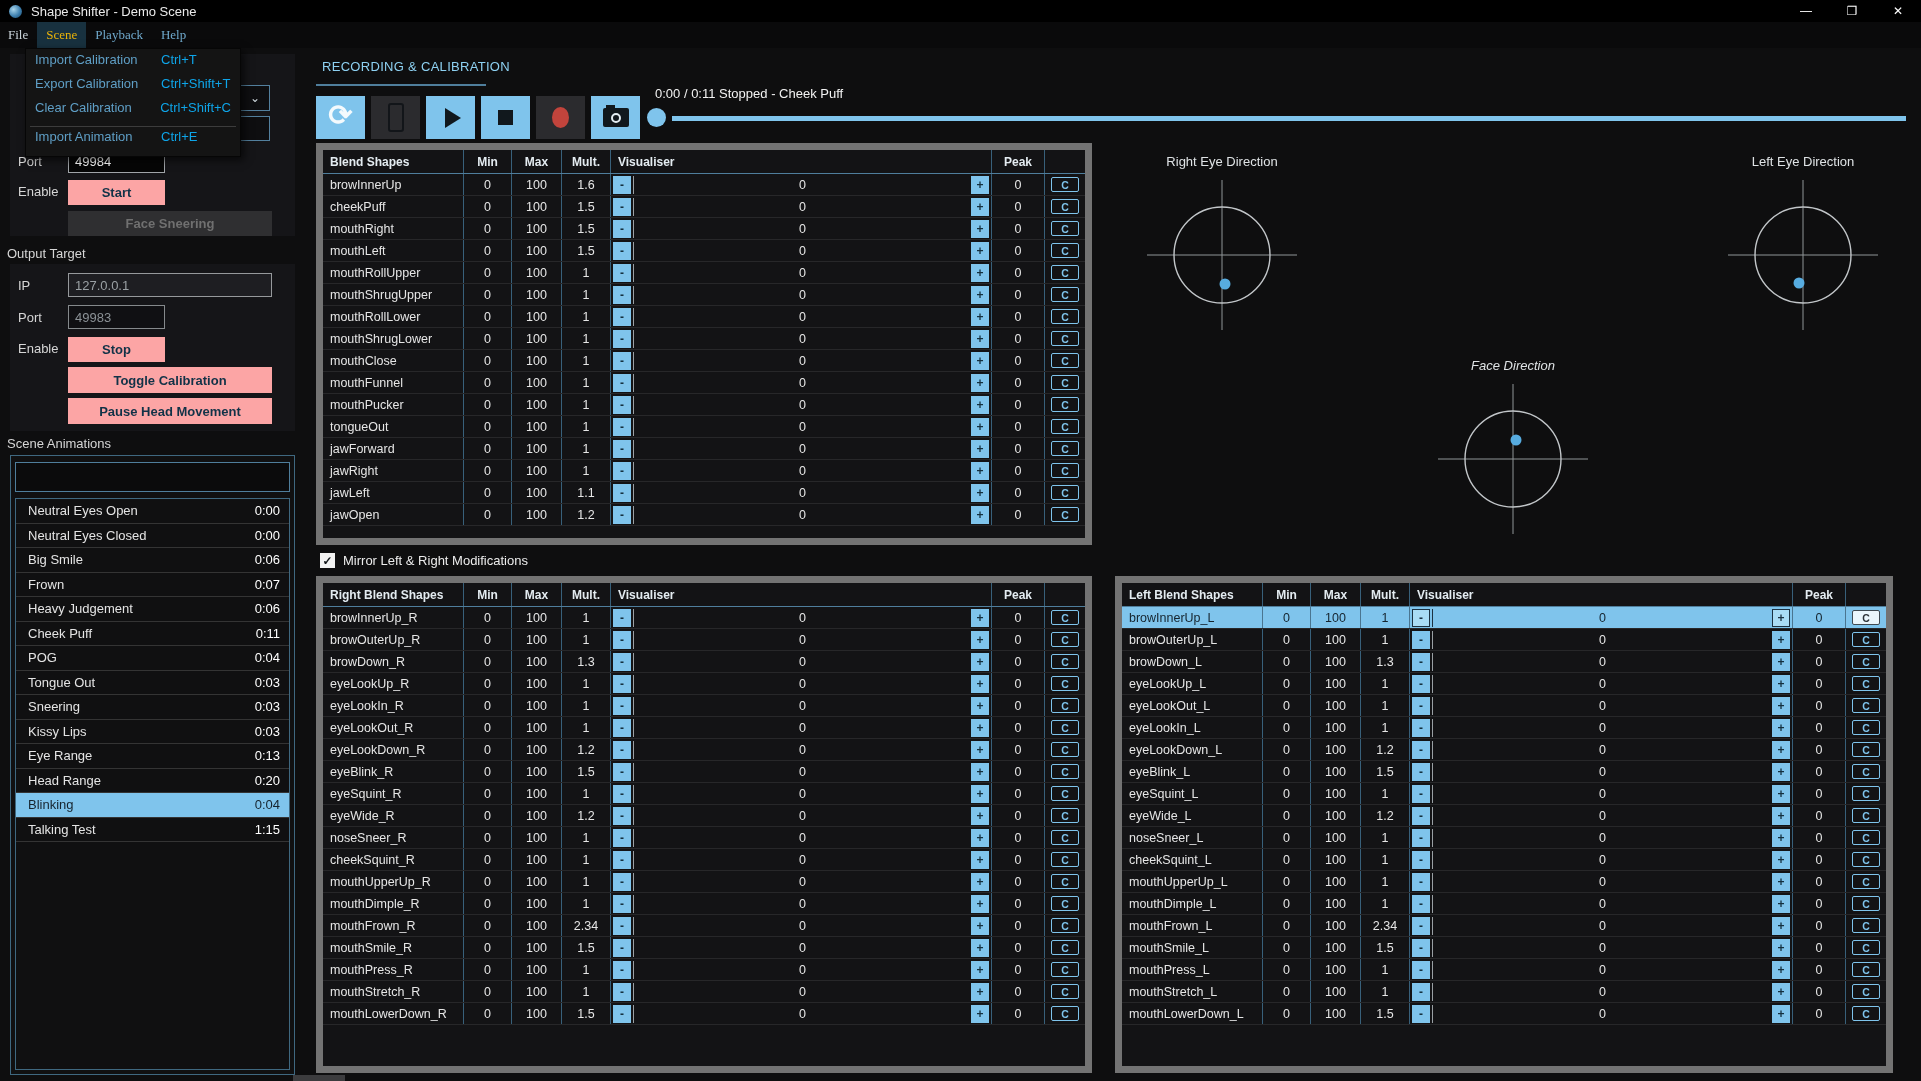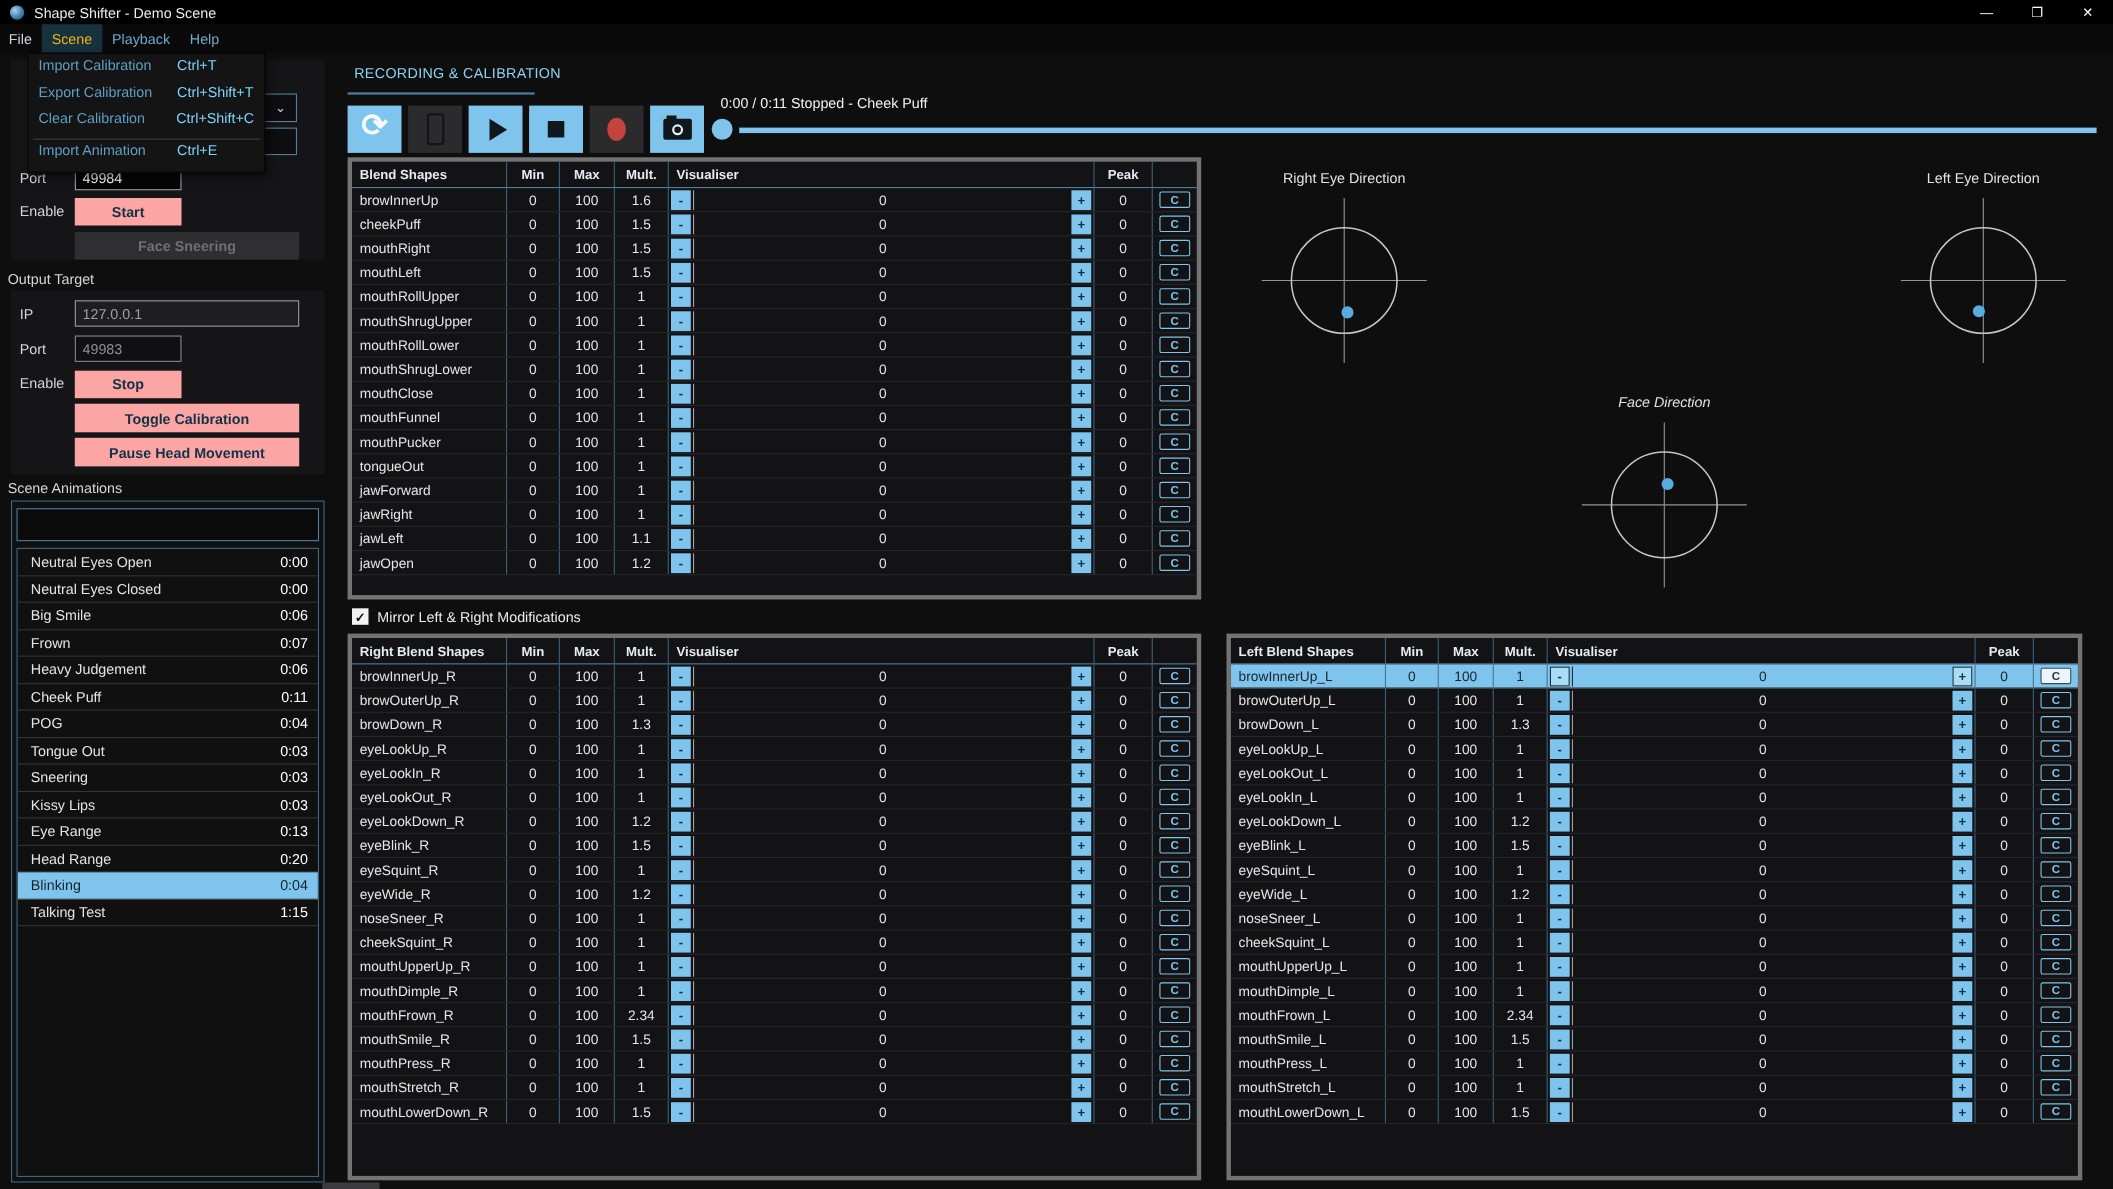--- a/index.html
+++ b/index.html
@@ -13,31 +13,31 @@
   #app-icon { width:13px; height:13px; border-radius:50%; margin-left:9px;
     background:radial-gradient(circle at 35% 35%, #a8d4ea, #3d7fae 55%, #1c4866); }
   #title-text { margin-left:9px; font-size:13px; color:#eaeaea; }
   #win-controls { margin-left:auto; display:flex; height:100%; }
   .win-btn { width:46px; height:100%; display:flex; align-items:center; justify-content:center;
     color:#fff; font-size:12px; }
 
   
   #menubar { position:absolute; left:0; top:22px; width:1921px; height:26px; background:#0a0a0b;
     display:flex; align-items:stretch; font-size:13px; }
-  .menu-item { padding:0 9px; display:flex; align-items:center; color:#6fa9cc; }
+  .menu-item { padding:0 9px; display:flex; align-items:center; color:#6fa9cc;font-family:Liberation Serif, serif; }
   .menu-item.first { color:#ccd6dc; padding-left:8px; }
   .menu-item.active { background:#18313f; color:#eab308; }
 
   
   #scene-menu { position:absolute; left:25px; top:48px; width:216px; background:#141414;
     border:1px solid #060606; box-shadow:3px 3px 8px rgba(0,0,0,.65); padding:3px 0; z-index:60;
     font-size:13px; }
   .sm-item { height:24px; display:flex; align-items:flex-start; padding:0 9px; }
   .sm-label { color:#5f9fc6; width:126px; }
-  .sm-shortcut { color:#7dd3fc; }
+  .sm-shortcut { color:#0ea5e9; }
   .sm-sep { height:1px; background:#3c3c3c; margin:2px 4px; }
 
   
   #listen-panel { left:10px; top:54px; width:285px; height:182px; background:#151518; }
   #out-panel    { left:10px; top:264px; width:285px; height:167px; background:#151518; }
   .side-label { position:absolute; font-size:13px; color:#d6d6d6; }
   .side-input { position:absolute; background:#060606; border:1px solid #a0a4a8; color:#fff;
     font-size:13px; padding:0 6px; font-family:"Liberation Sans",sans-serif; }
   .side-input.dim  { background:#1e1e22; border-color:#96999c; color:#9aa0a4; }
   .side-input.dim2 { background:#101013; border-color:#85898c; color:#8b9196; }
@@ -79,21 +79,21 @@
   .camera-glyph { width:26px; height:19px; background:#11181d; border-radius:2px; position:relative; }
   .camera-glyph::before { content:""; position:absolute; left:3px; top:-3px; width:9px; height:4px;
     background:#11181d; }
   .camera-glyph::after { content:""; position:absolute; left:8px; top:5px; width:6px; height:6px;
     border:2px solid #e3edf2; border-radius:50%; }
   #status-text { left:655px; top:86px; font-size:13px; color:#f2f2f2; }
   #slider-track { left:672px; top:116px; width:1234px; height:5px; background:#7fc4ec; }
   #slider-thumb { left:647px; top:108px; width:19px; height:19px; border-radius:50%; background:#7fc4ec; }
 
   
-  .bs-table { position:absolute; background:#131315; border:4px solid #737373; overflow:hidden; }
+  .bs-table { position:absolute; background:#131315; border:7px solid #737373; overflow:hidden; }
   #blend-table { left:316px; top:143px; width:776px; height:402px; }
   #right-table { left:316px; top:576px; width:776px; height:497px; }
   #left-table  { left:1115px; top:576px; width:778px; height:497px; }
   .bs-head, .bs-row { display:grid; grid-template-columns:141px 48px 50px 49px 1fr 53px 40px; }
   .bs-head { height:24px; border-bottom:1px solid #4f7e9c; color:#e4ecf1; font-weight:700;
     font-size:12px; }
   .bs-row { height:22px; border-bottom:1px solid #272729; font-size:12.5px; color:#e6e6e6; }
   .bs-cell { display:flex; align-items:center; border-right:1px solid #38607a; padding:0 4px;
     overflow:hidden; }
   .cell-name { padding-left:7px; }

